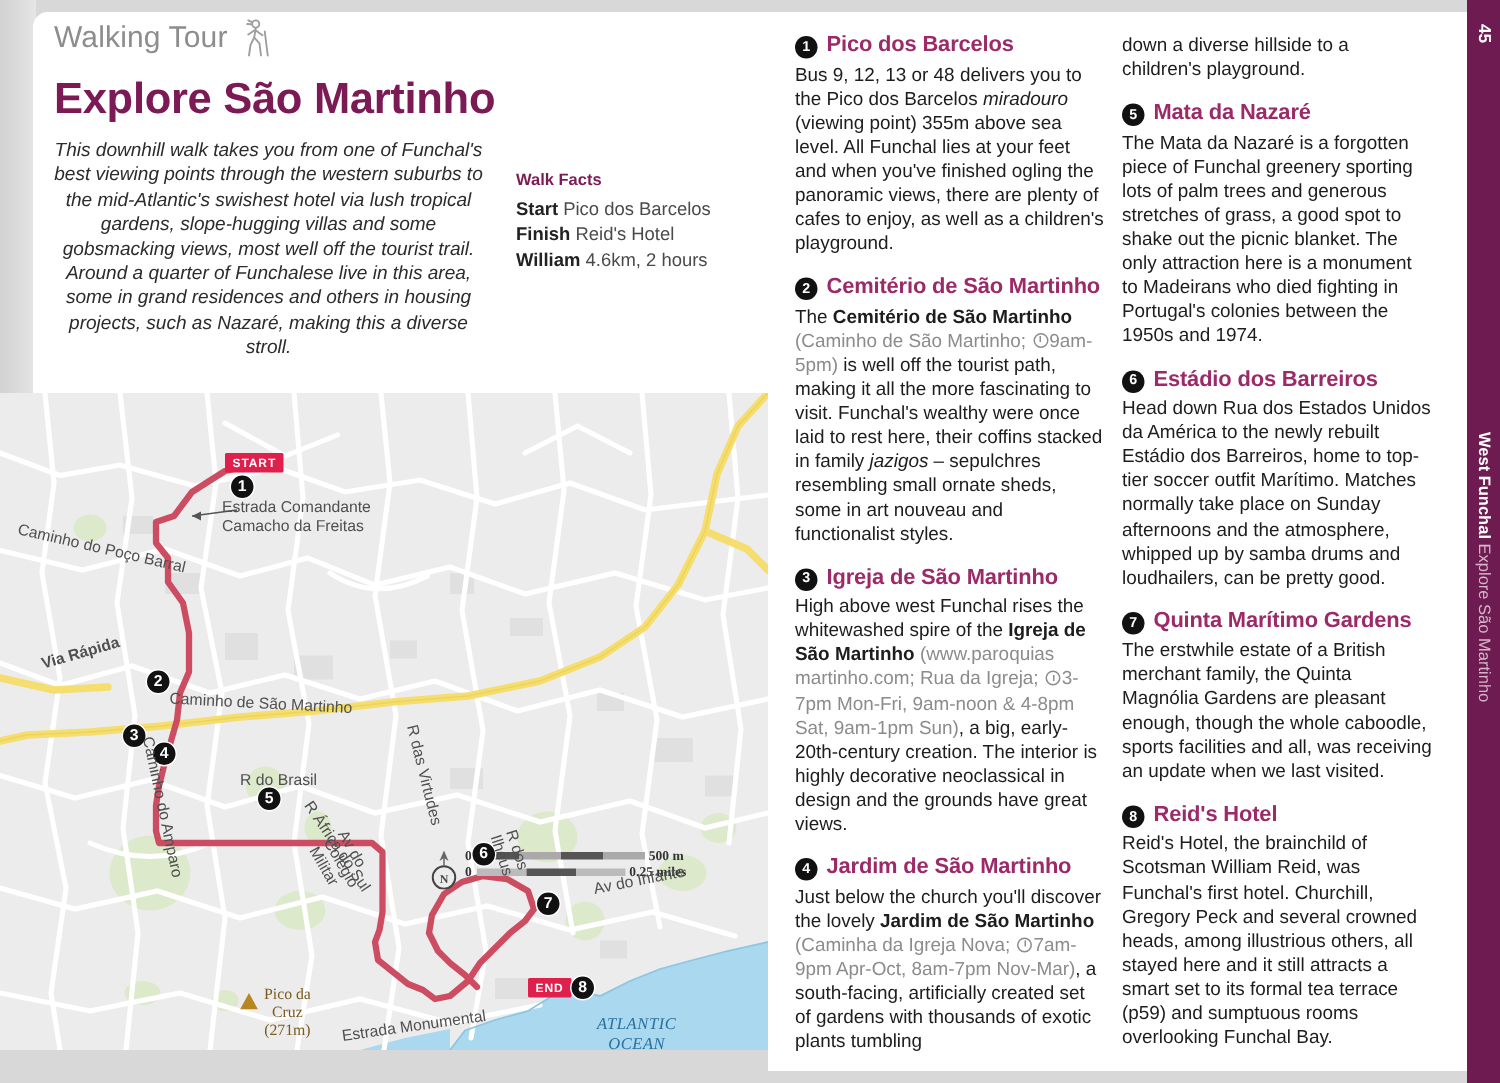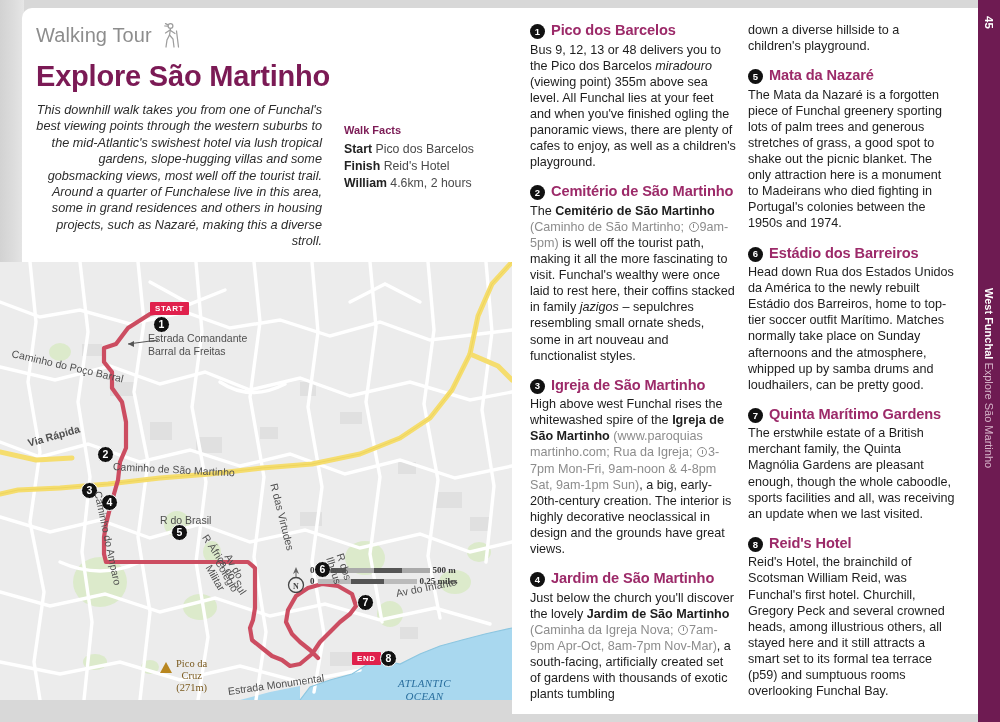--- a/index.html
+++ b/index.html
@@ -23,38 +23,38 @@
     border-top-left-radius: 10px;
     overflow: hidden;
   }
   
   .gutter {
     position: absolute; left: 0; top: 0; width: 24px; height: 722px;
     background: linear-gradient(to right,#d2d2d2 0%,#dcdcdc 55%,#e6e6e6 100%);
   }
   
   .header {
-    position: absolute; left: 36px; top: 22px; width: 480px;
+    position: absolute; left: 36px; top: 12px; width: 480px;
   }
   .walking-tour-line {
     display: flex; align-items: center; gap: 9px;
     color: #8d8d8d; font-size: 20px; letter-spacing: .1px;
     font-weight: 400;
   }
   .hiker-icon { width: 22px; height: 26px; display:block; opacity:.85; }
   .main-title {
     margin-top: 12px;
     color: #7b1a55;
     font-size: 29px; font-weight: 700; letter-spacing: -.2px;
   }
   .intro-wrap { display: flex; margin-top: 9px; gap: 22px; }
   .intro {
     width: 286px;
     font-style: italic; font-size: 12.7px; line-height: 16.4px;
-    color: #2c2c2c; text-align: right;
+    color: #2c2c2c; text-align: center;
   }
   .facts { width: 170px; padding-top: 22px; }
   .facts h3 {
     color: #7b1a55; font-size: 11px; font-weight: 700; margin-bottom: 5px;
   }
   .facts .row {
     font-size: 12.3px; line-height: 17px; color: #4a4a4a;
   }
   .facts .row b { color: #222; font-weight: 700; }
 
@@ -289,21 +289,21 @@
     <div class="map-label" style="left:280px;top:220px;transform:rotate(76deg);transform-origin:left top">R das Virtudes</div>
     <div class="map-label" style="left:345px;top:290px;transform:rotate(72deg);transform-origin:left top;width:44px;white-space:normal;line-height:11px">R dos Ilhéus</div>
     <div class="map-label" style="left:396px;top:325px;transform:rotate(-11deg);transform-origin:left center">Av do Infante</div>
     <div class="map-label" style="left:228px;top:423px;transform:rotate(-8deg);transform-origin:left center">Estrada Monumental</div>
 
     <svg style="position:absolute;left:128px;top:74px" width="32" height="14">
       <line x1="0" y1="8" x2="30" y2="4" stroke="#555" stroke-width="1"></line>
       <path d="M0 8 L6 5 L6 11 Z" fill="#555"></path>
     </svg>
     <div class="map-label" style="left:148px;top:70px;white-space:pre-line;line-height:13px">Estrada Comandante
-Barral da Freitas</div>
+Camacho da Freitas</div>
 
     <svg style="position:absolute;left:160px;top:400px" width="12" height="11">
       <path d="M6 0 L12 11 L0 11 Z" fill="#b8861f"></path>
     </svg>
     <div class="peak-label" style="left:176px;top:396px;white-space:pre-line">Pico da
 Cruz
 (271m)</div>
 
     <div class="ocean-label" style="left:398px;top:415px;white-space:pre-line">ATLANTIC
 OCEAN</div>

